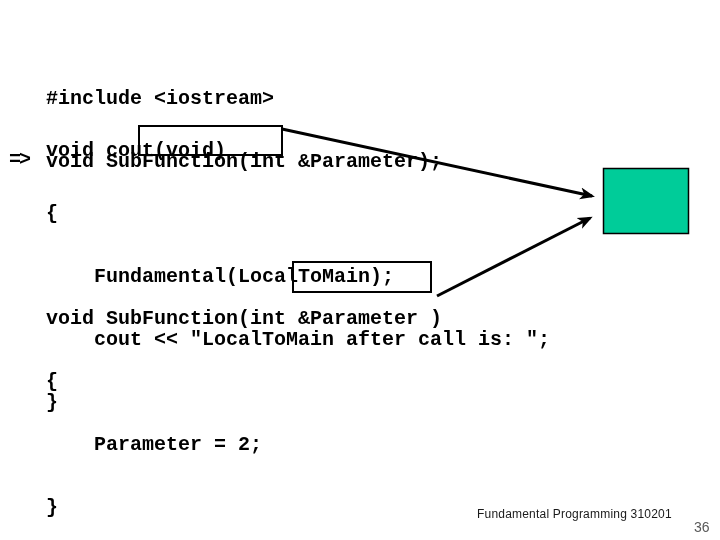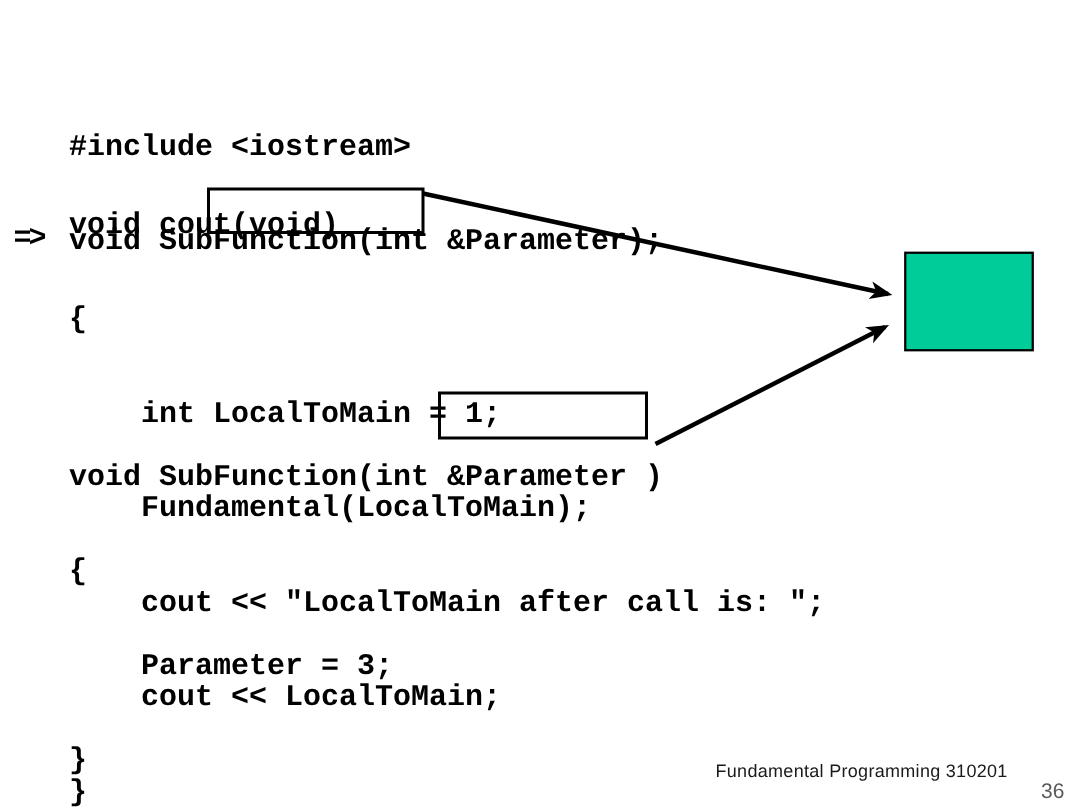--- a/index.html
+++ b/index.html
@@ -84,31 +84,29 @@
   <div class="code block-top">
     <div>#include &lt;iostream&gt;</div>
     <div>void SubFunction(int &amp;Parameter);</div>
   </div>
 
   <div class="marker">=&gt;</div>
 
   <div class="code block-main">
     <div>void cout(void)</div>
     <div>{</div>
-    <div>    int LocalToMain = 1;</div>
     <div>    Fundamental(LocalToMain);</div>
     <div>    cout &lt;&lt; "LocalToMain after call is: ";</div>
-    <div>    cout &lt;&lt; LocalToMain;</div>
     <div>}</div>
   </div>
 
   <div class="code block-sub">
     <div>void SubFunction(int &amp;Parameter )</div>
     <div>{</div>
-    <div>    Parameter = 3;</div>
+    <div>    Parameter = 2;</div>
     <div>}</div>
   </div>
 
   <div class="token-box box-localtomain"></div>
   <div class="token-box box-parameter"></div>
 
   <svg class="overlay" width="720" height="540" viewBox="0 0 720 540">
     <defs>
       <marker id="ah" markerUnits="userSpaceOnUse" markerWidth="16" markerHeight="14" refX="12" refY="7" orient="auto">
         <path d="M0,1 L15,7 L0,13 L4,7 Z" fill="#000000"></path>

